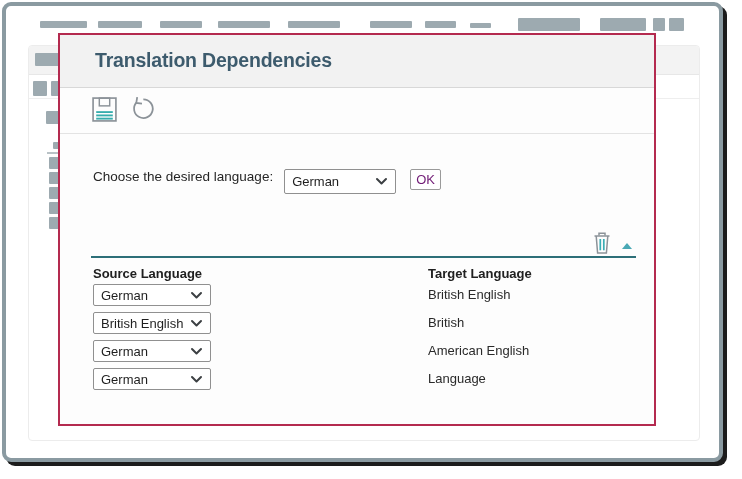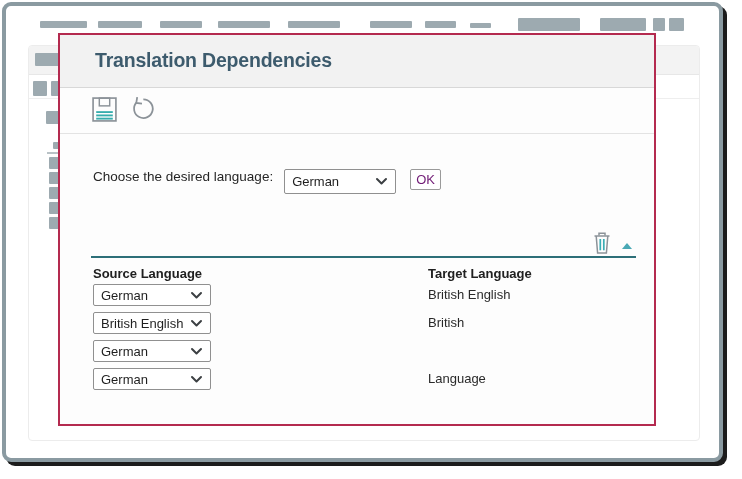--- a/index.html
+++ b/index.html
@@ -209,20 +209,21 @@
 
         <div class="t-row">
           <div class="select" role="combobox">
             <span>German</span>
             <span class="chev">
               <svg width="13" height="9" viewBox="0 0 13 9">
                   <path d="M2 2 L6.5 6.5 L11 2" fill="none" stroke="#3c4043" stroke-width="2" stroke-linecap="round" stroke-linejoin="round"></path>
                 </svg>
             </span>
           </div>
+          <span class="t-target">American English</span>
         </div>
 
         <div class="t-row">
           <div class="select" role="combobox">
             <span>German</span>
             <span class="chev">
               <svg width="13" height="9" viewBox="0 0 13 9">
                   <path d="M2 2 L6.5 6.5 L11 2" fill="none" stroke="#3c4043" stroke-width="2" stroke-linecap="round" stroke-linejoin="round"></path>
                 </svg>
             </span>

